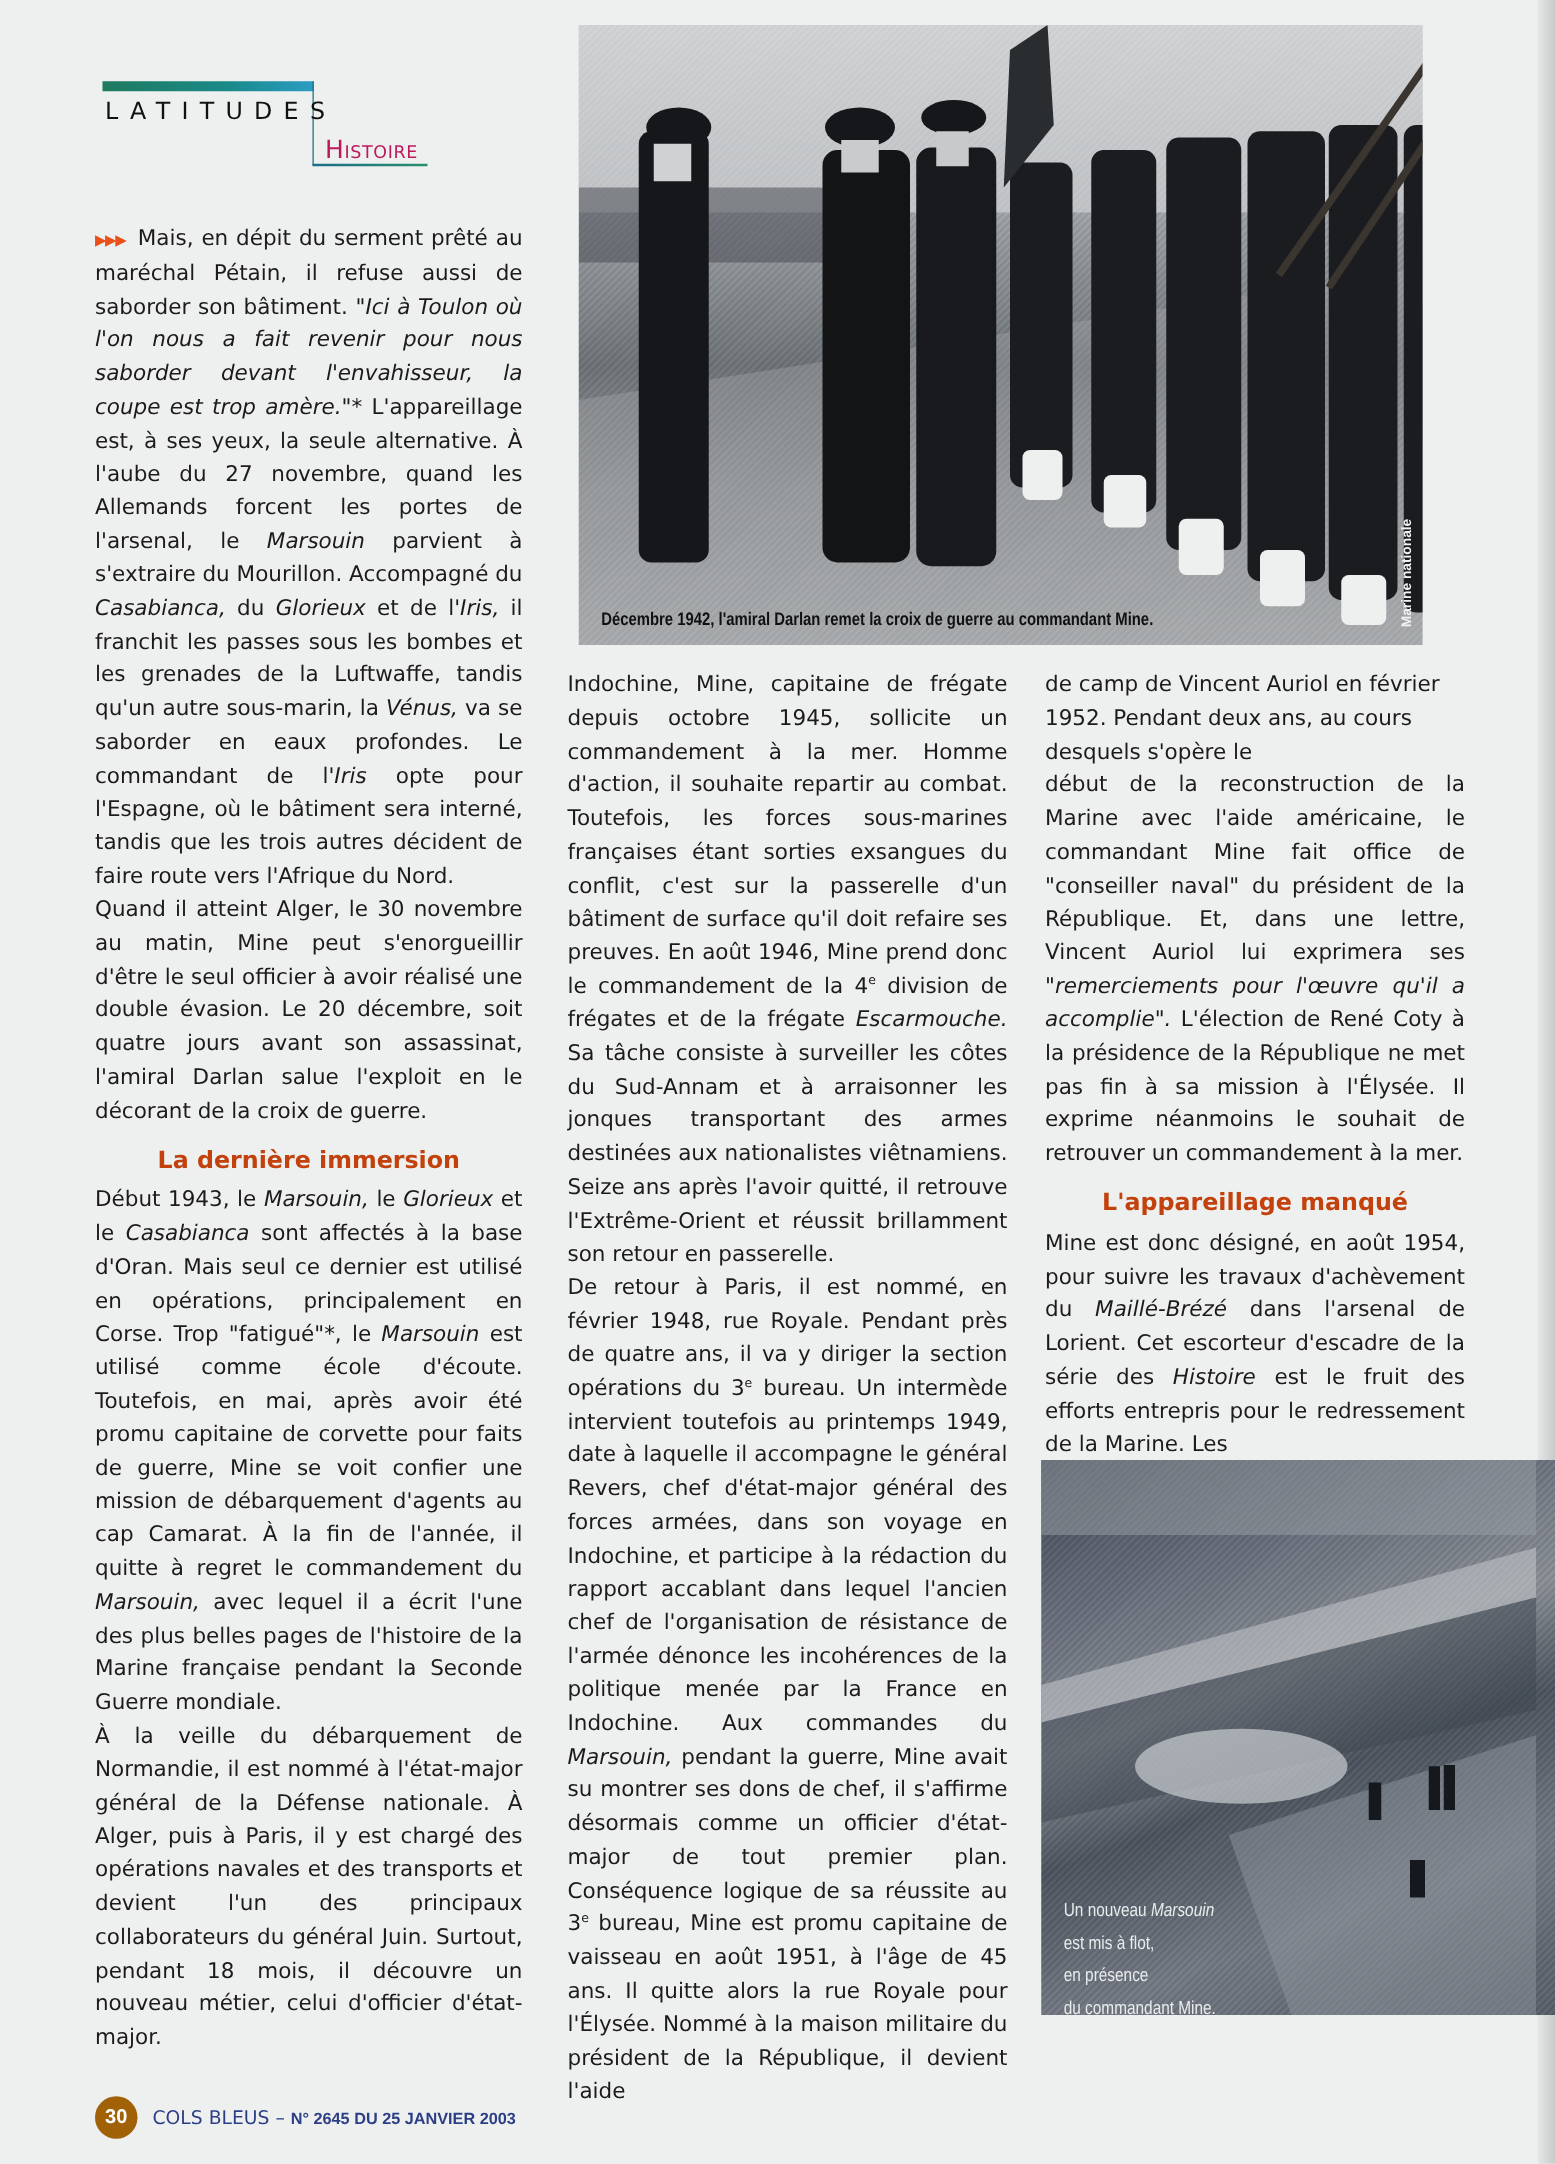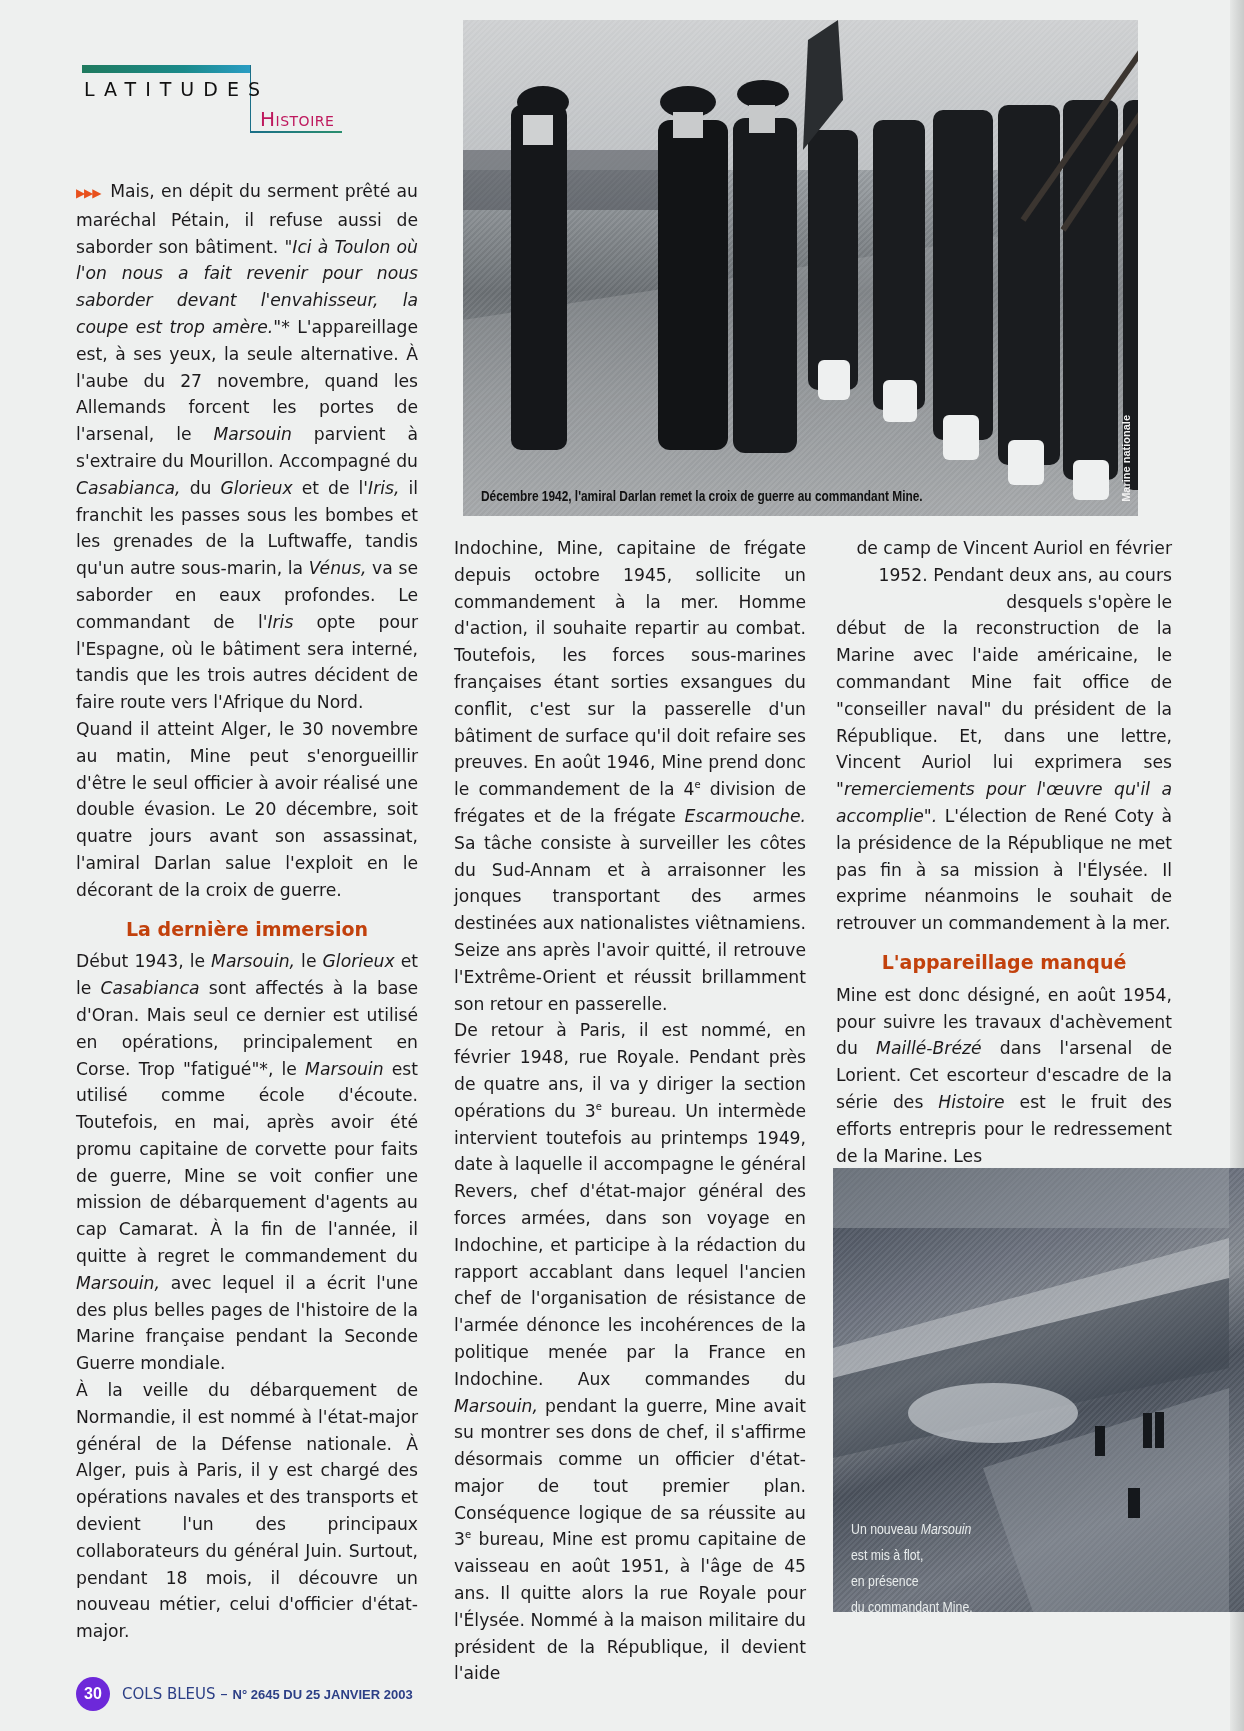--- a/index.html
+++ b/index.html
@@ -73,21 +73,21 @@
   }
   .photo2 .caption {
     position: absolute; left: 18px; top: 348px; font-size: 15px; line-height: 26px; color: #e8ecec;
     font-family: "Liberation Sans", sans-serif; transform: scaleX(0.82); transform-origin: left;
     white-space: nowrap;
   }
   
   .footer { position: absolute; left: 76px; top: 1677px; height: 34px; }
   .page-num {
     position: absolute; left: 0; top: 0; width: 34px; height: 34px; border-radius: 50%;
-    background: #6d28d9; color: #fff; font-weight: bold; font-size: 16px;
+    background: #a16207; color: #fff; font-weight: bold; font-size: 16px;
     display: flex; align-items: center; justify-content: center;
     font-family: "Liberation Sans", sans-serif;
   }
   .footer .pub {
     position: absolute; left: 46px; top: 8px; font-size: 15px; color: #2c3f86; white-space: nowrap;
     font-family: "DejaVu Sans", sans-serif;
   }
   .footer .issue { font-size: 13px; font-weight: bold; font-family: "Liberation Sans", sans-serif; }
 </style>
 </head>
@@ -153,21 +153,21 @@
   <p><span>Début 1943, le </span><i>Marsouin,</i><span> le </span><i>Glorieux</i><span> et le </span><i>Casabianca</i><span> sont affectés à la base d'Oran. Mais seul ce dernier est utilisé en opérations, principalement en Corse. Trop "fatigué"*, le </span><i>Marsouin</i><span> est utilisé comme école d'écoute. Toutefois, en mai, après avoir été promu capitaine de corvette pour faits de guerre, Mine se voit confier une mission de débarquement d'agents au cap Camarat. À la fin de l'année, il quitte à regret le commandement du </span><i>Marsouin,</i><span> avec lequel il a écrit l'une des plus belles pages de l'histoire de la Marine française pendant la Seconde Guerre mondiale.</span></p>
   <p>À la veille du débarquement de Normandie, il est nommé à l'état-major général de la Défense nationale. À Alger, puis à Paris, il y est chargé des opérations navales et des transports et devient l'un des principaux collaborateurs du général Juin. Surtout, pendant 18 mois, il découvre un nouveau métier, celui d'officier d'état-major.</p>
 </div>
 
 <div class="col col2">
   <p><span>Indochine, Mine, capitaine de frégate depuis octobre 1945, sollicite un commandement à la mer. Homme d'action, il souhaite repartir au combat. Toutefois, les forces sous-marines françaises étant sorties exsangues du conflit, c'est sur la passerelle d'un bâtiment de surface qu'il doit refaire ses preuves. En août 1946, Mine prend donc le commandement de la 4</span><sup>e</sup><span> division de frégates et de la frégate </span><i>Escarmouche.</i><span> Sa tâche consiste à surveiller les côtes du Sud-Annam et à arraisonner les jonques transportant des armes destinées aux nationalistes viêtnamiens. Seize ans après l'avoir quitté, il retrouve l'Extrême-Orient et réussit brillamment son retour en passerelle.</span></p>
   <p><span>De retour à Paris, il est nommé, en février 1948, rue Royale. Pendant près de quatre ans, il va y diriger la section opérations du 3</span><sup>e</sup><span> bureau. Un intermède intervient toutefois au printemps 1949, date à laquelle il accompagne le général Revers, chef d'état-major général des forces armées, dans son voyage en Indochine, et participe à la rédaction du rapport accablant dans lequel l'ancien chef de l'organisation de résistance de l'armée dénonce les incohérences de la politique menée par la France en Indochine. Aux commandes du </span><i>Marsouin,</i><span> pendant la guerre, Mine avait su montrer ses dons de chef, il s'affirme désormais comme un officier d'état-major de tout premier plan. Conséquence logique de sa réussite au 3</span><sup>e</sup><span> bureau, Mine est promu capitaine de vaisseau en août 1951, à l'âge de 45 ans. Il quitte alors la rue Royale pour l'Élysée. Nommé à la maison militaire du président de la République, il devient l'aide</span></p>
 </div>
 
 <div class="col col3">
-  <p style="text-align:right">de camp de Vincent Auriol en février 1952. Pendant deux ans, au cours desquels s'opère le</p>
+  <p style="text-align:left">de camp de Vincent Auriol en février 1952. Pendant deux ans, au cours desquels s'opère le</p>
   <p><span> début de la reconstruction de la Marine avec l'aide américaine, le commandant Mine fait office de "conseiller naval" du président de la République. Et, dans une lettre, Vincent Auriol lui exprimera ses </span><i>"remerciements pour l'œuvre qu'il a accomplie".</i><span> L'élection de René Coty à la présidence de la République ne met pas fin à sa mission à l'Élysée. Il exprime néanmoins le souhait de retrouver un commandement à la mer.</span></p>
   <h2>L'appareillage manqué</h2>
   <p><span>Mine est donc désigné, en août 1954, pour suivre les travaux d'achèvement du </span><i>Maillé-Brézé</i><span> dans l'arsenal de Lorient. Cet escorteur d'escadre de la série des </span><i>Histoire</i><span> est le fruit des efforts entrepris pour le redressement de la Marine. Les</span></p>
 </div>
 
 <div class="photo photo2">
   <svg width="396" height="444" viewBox="0 0 396 444" style="position:absolute;left:0;top:0">
     <rect x="0" y="0" width="396" height="60" fill="#9aa0a6" opacity="0.5"></rect>
     <polygon points="0,180 396,70 396,110 0,210" fill="#c4c8cc" opacity="0.55"></polygon>
     <polygon points="0,210 396,110 396,200 0,290" fill="#3e4550" opacity="0.5"></polygon>

